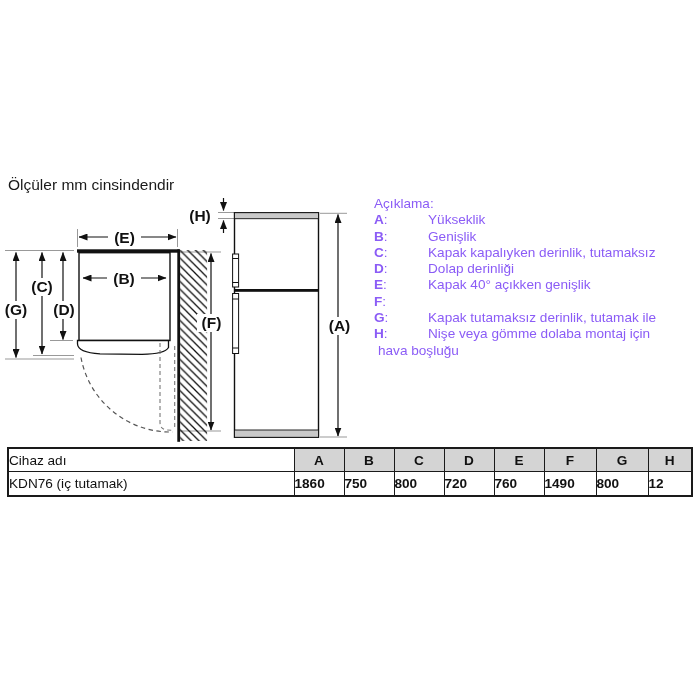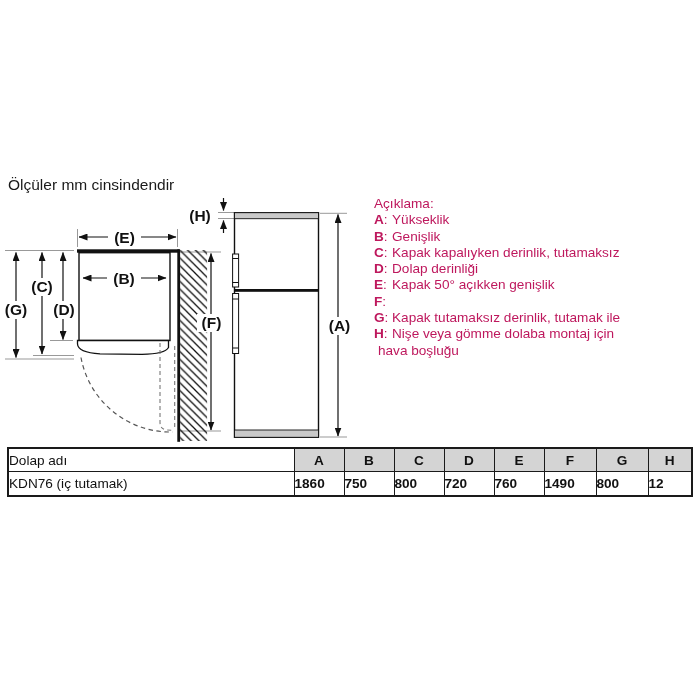--- a/index.html
+++ b/index.html
@@ -6,25 +6,25 @@
   #stage{
     position:relative;width:700px;height:700px;background:#ffffff;overflow:hidden;
     font-family:"Liberation Sans","DejaVu Sans",sans-serif;color:#1a1a1a;
   }
   
   #units-note{position:absolute;left:8px;top:176px;font-size:15.5px;color:#1a1a1a;}
   
   #diagram{position:absolute;left:0;top:190px;}
   .dim-label{font-family:"Liberation Sans","DejaVu Sans",sans-serif;font-size:15.5px;font-weight:700;fill:#111;}
   
-  #legend{position:absolute;left:374px;top:196px;font-size:13.6px;line-height:16.3px;color:#be185d;}
+  #legend{position:absolute;left:374px;top:196px;font-size:13.6px;line-height:16.3px;color:#8b5cf6;}
   .legend-item .row{display:flex;}
   .lk{min-width:18px;display:inline-block;}
   .k{font-weight:700;}
-  .ld{white-space:nowrap;}
+  .ld{white-space:nowrap;margin-left:36px;}
   .ld2{margin-left:4px;}
   
   #dims-table{
     position:absolute;left:7px;top:447px;width:684px;border-collapse:collapse;table-layout:fixed;
     font-size:13.6px;color:#111;border:2px solid #1a1a1a;
   }
   #dims-table td,#dims-table th{border:1px solid #1a1a1a;padding:0;height:22px;overflow:hidden;}
   #dims-table tr.data-row td{height:23px;}
   th.col-letter{background:#d4d4d4;font-weight:700;text-align:center;}
   th.col-name{background:#ffffff;font-weight:400;text-align:left;padding-left:7px;}
@@ -164,21 +164,21 @@
     <div class="legend-item">
         <div class="row">
       <span class="lk"><span class="k">D</span><span>:</span></span>
       <span class="ld">Dolap derinliği</span>
         </div>
       </div>
 
     <div class="legend-item">
         <div class="row">
       <span class="lk"><span class="k">E</span><span>:</span></span>
-      <span class="ld">Kapak 50° açıkken genişlik</span>
+      <span class="ld">Kapak 40° açıkken genişlik</span>
         </div>
       </div>
 
     <div class="legend-item">
         <div class="row">
       <span class="lk"><span class="k">F</span><span>:</span></span>
         </div>
       </div>
 
     <div class="legend-item">
@@ -204,21 +204,21 @@
         <col style="width:50px">
         <col style="width:50px">
       <col style="width:50px">
         <col style="width:50px">
         <col style="width:52px">
         <col style="width:52px">
         <col style="width:44px">
     </colgroup>
     <tbody>
         <tr>
-      <th class="col-name">Dolap adı</th>
+      <th class="col-name">Cihaz adı</th>
       <th class="col-letter">A</th>
       <th class="col-letter">B</th>
       <th class="col-letter">C</th>
       <th class="col-letter">D</th>
       <th class="col-letter">E</th>
       <th class="col-letter">F</th>
       <th class="col-letter">G</th>
       <th class="col-letter">H</th>
     </tr>
     <tr class="data-row">

